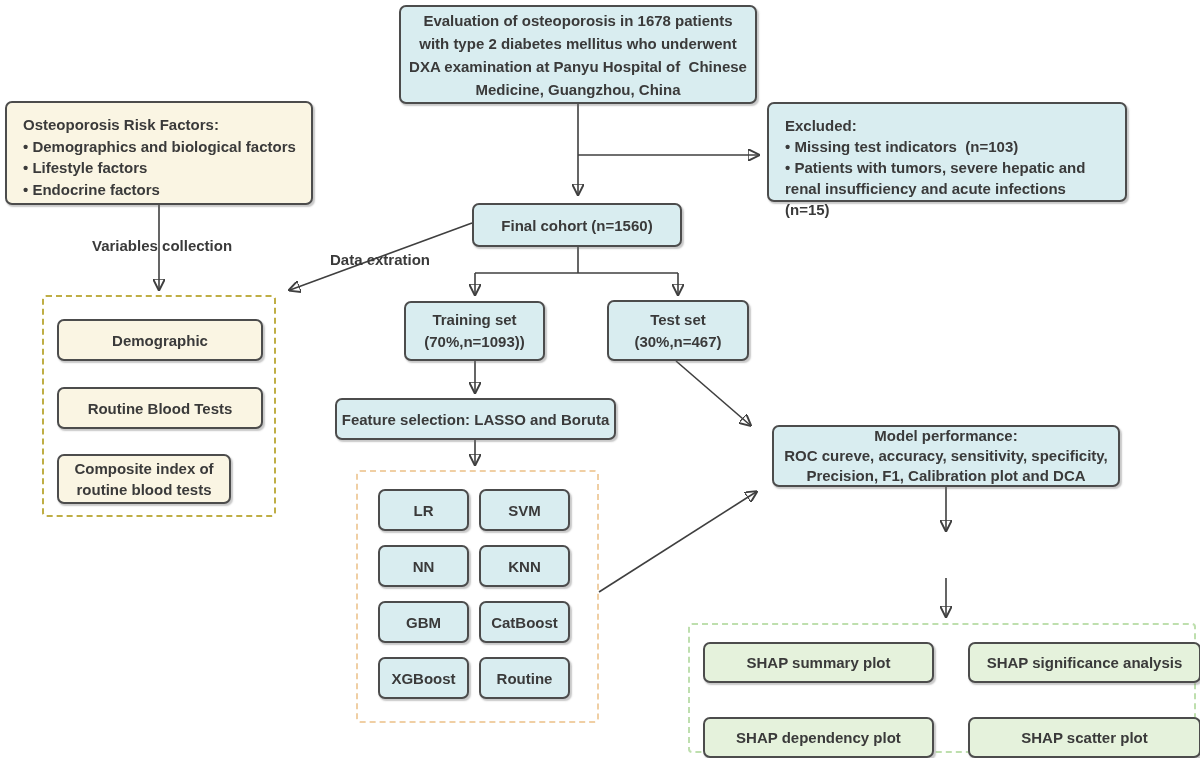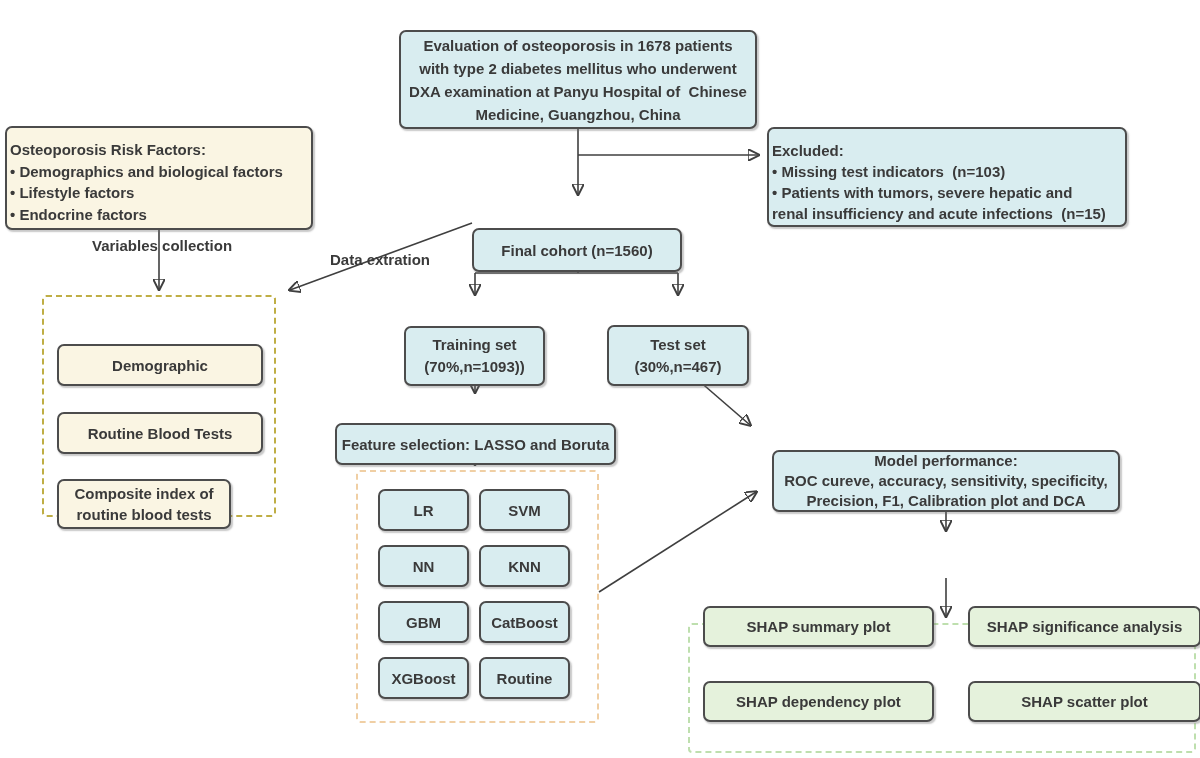--- a/index.html
+++ b/index.html
@@ -17,21 +17,20 @@
   body{font-family:"Liberation Sans",sans-serif;color:var(--ink);}
   .canvas{position:relative;width:1200px;height:758px;background:#fff;overflow:hidden;}
   .box{
     position:absolute;
     border:2px solid var(--box-border);
     border-radius:7px;
     font-weight:700;
     font-size:15px;
     color:var(--ink);
     box-shadow:1.5px 2px 1.5px rgba(110,110,110,0.38);
-    margin-top:25px;
   }
   .blue{background:var(--blue-fill);}
   .beige{background:var(--beige-fill);}
   .green{background:var(--green-fill);}
   .center{display:flex;flex-direction:column;align-items:center;justify-content:center;text-align:center;}
   .line{white-space:pre-wrap;}
   .dashed{
     position:absolute;
     border:2px dashed;
     border-radius:4px;
@@ -40,35 +39,35 @@
   .dash-yellow{border-color:var(--dash-yellow);}
   .dash-orange{border-color:var(--dash-orange);}
   .dash-green{border-color:var(--dash-green);}
   .free-label{
     position:absolute;
     font-weight:700;
     font-size:15px;
     color:var(--ink);
     white-space:nowrap;
   }
-  .bullets{padding:11px 13px 0 3px;line-height:21.5px;}
+  .bullets{padding:11px 13px 0 16px;line-height:21.5px;}
   svg.connectors{position:absolute;left:0;top:0;width:1200px;height:758px;pointer-events:none;}
   svg.connectors path{stroke:#3f3f3f;stroke-width:1.6;fill:none;}
   .models-grid{
     position:absolute;left:356px;top:470px;width:243px;height:253px;
     display:grid;grid-template-columns:91px 91px;grid-auto-rows:42px;
     column-gap:10px;row-gap:14px;padding:19px 0 0 22px;
   }
   .model-cell{
     position:relative;border:2px solid var(--box-border);border-radius:7px;
     background:var(--blue-fill);display:flex;align-items:center;justify-content:center;
     font-weight:700;font-size:15px;box-shadow:1.5px 2px 1.5px rgba(110,110,110,0.38);
   }
   .shap-grid{
-    position:absolute;left:688px;top:587px;width:508px;height:130px;
+    position:absolute;left:688px;top:623px;width:508px;height:130px;
     display:grid;grid-template-columns:231px 233px;grid-auto-rows:41px;
     column-gap:26px;row-gap:15px;padding:19px 0 0 15px;gap:34px;
   }
   .shap-cell{
     position:relative;border:2px solid var(--box-border);border-radius:7px;
     background:var(--green-fill);display:flex;align-items:center;justify-content:center;
     font-weight:700;font-size:15px;box-shadow:1.5px 2px 1.5px rgba(110,110,110,0.38);
   }
 </style>
 </head>

